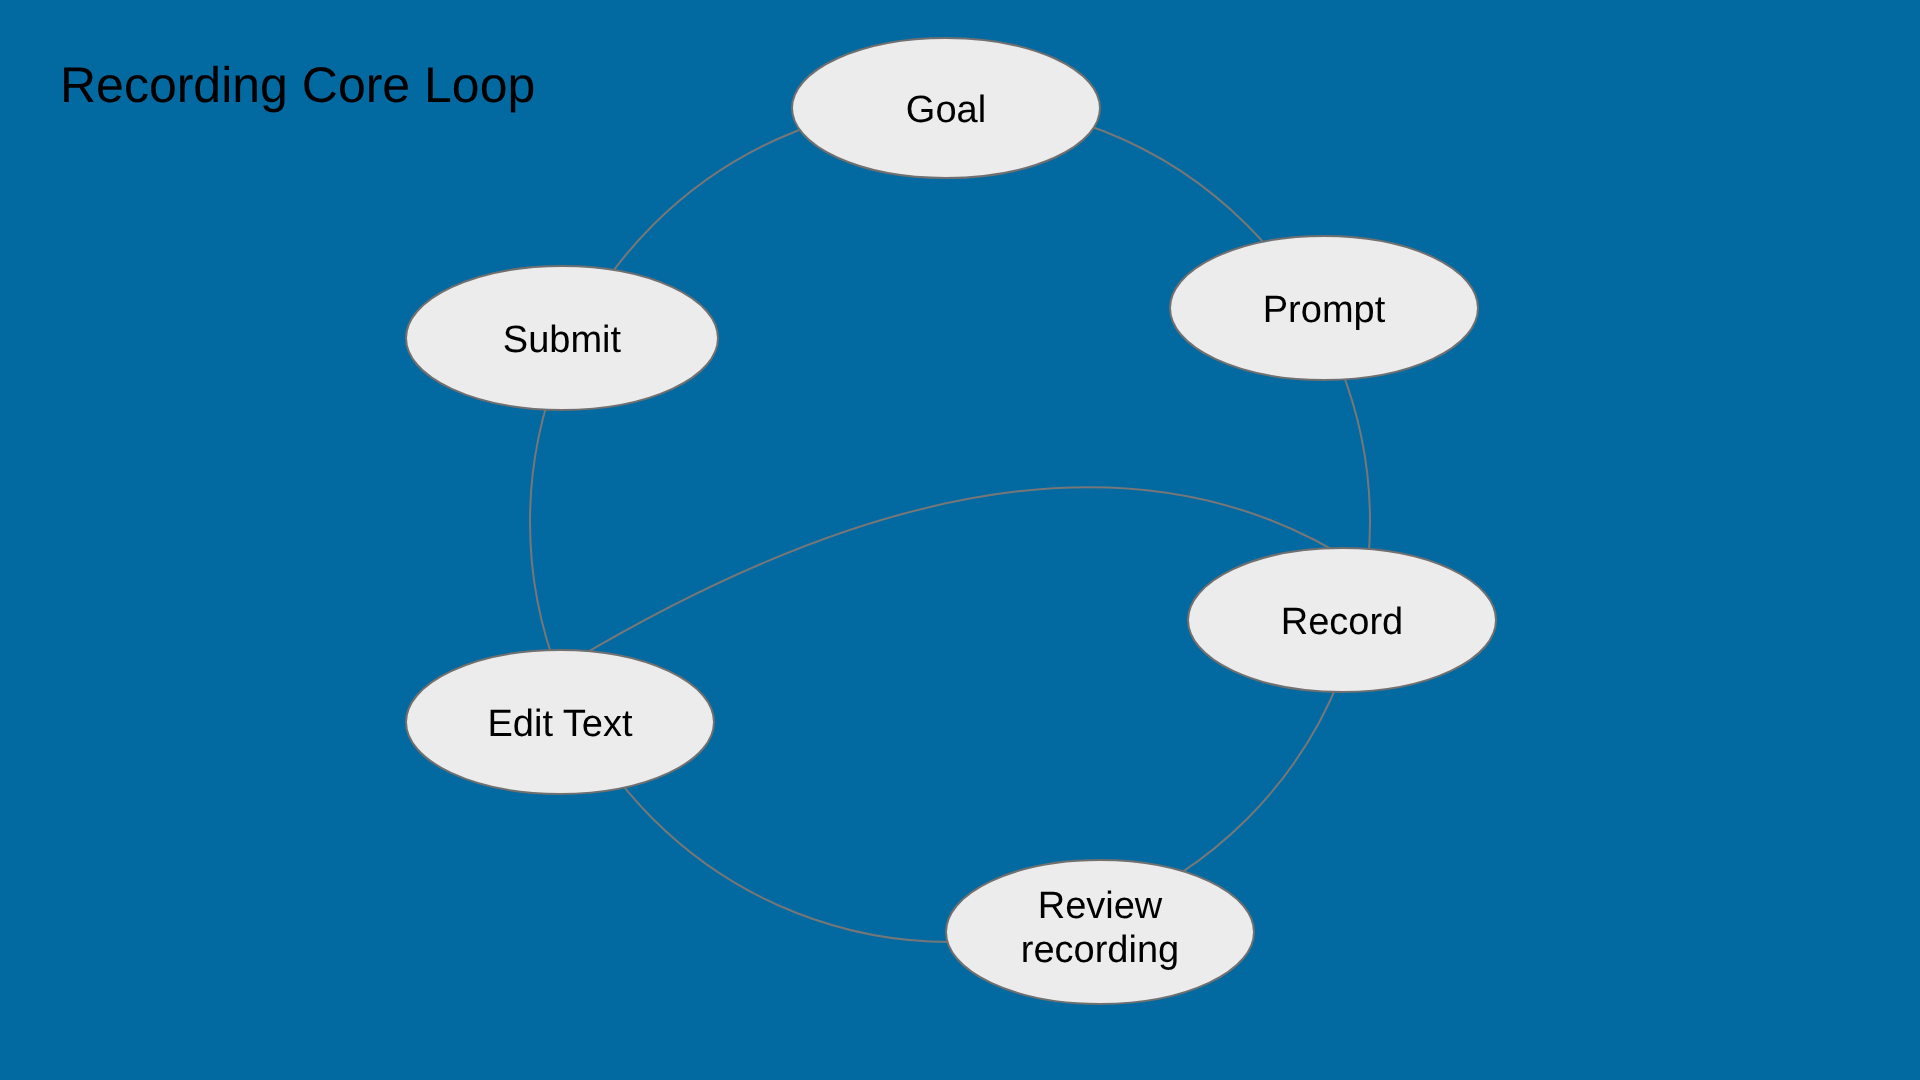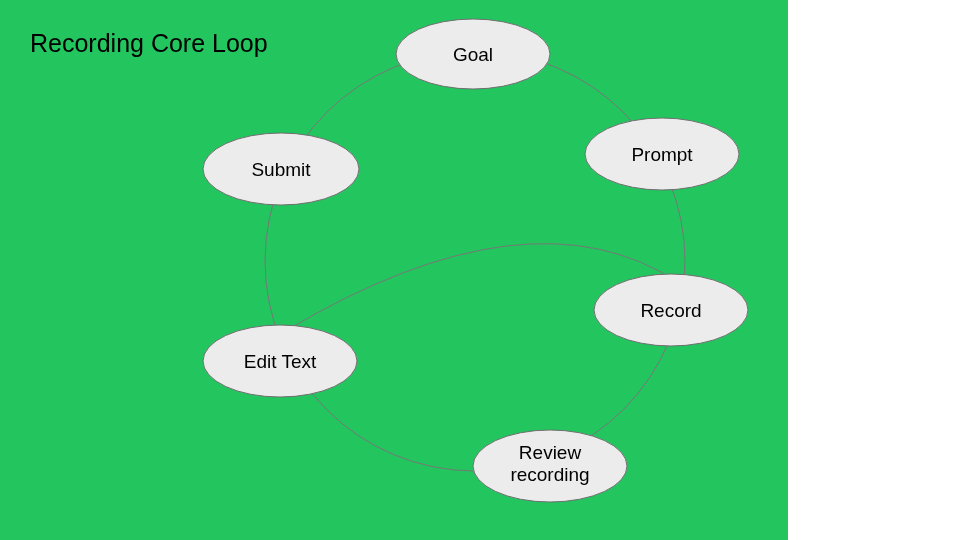--- a/index.html
+++ b/index.html
@@ -6,23 +6,23 @@
     margin: 0;
     padding: 0;
     width: 960px;
     height: 540px;
     background: #ffffff;
     overflow: hidden;
     font-family: "Liberation Sans", sans-serif;
   }
   .canvas {
     position: relative;
-    width: 788px;
+    width: 960px;
     height: 540px;
-    background: #22c55e;
+    background: #0369a1;
   }
   .title {
     position: absolute;
     left: 30px;
     top: 28px;
     font-size: 25px;
     line-height: 1.2;
     color: #000000;
     white-space: nowrap;
   }

